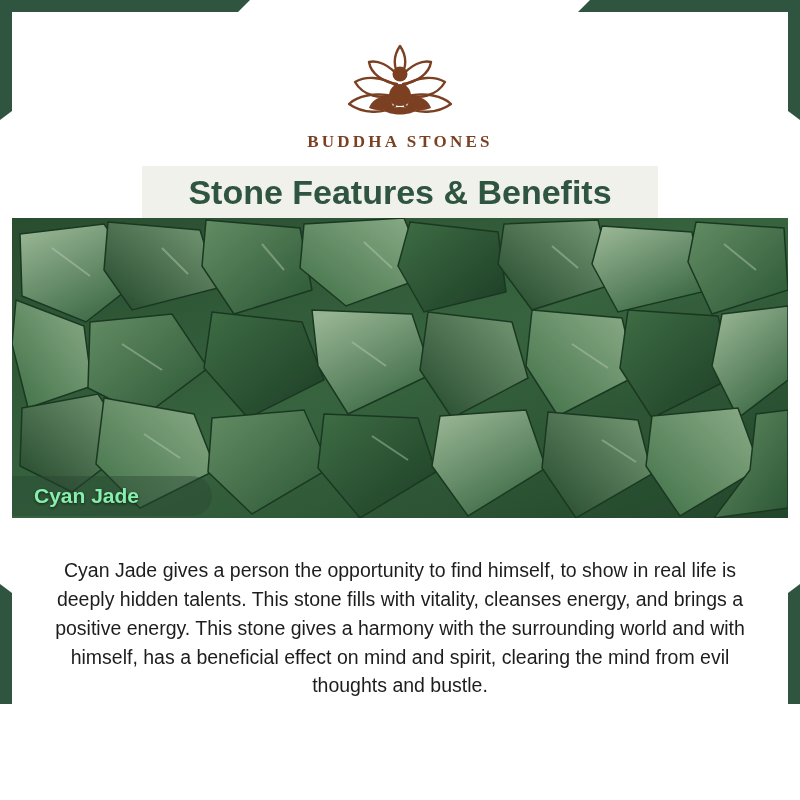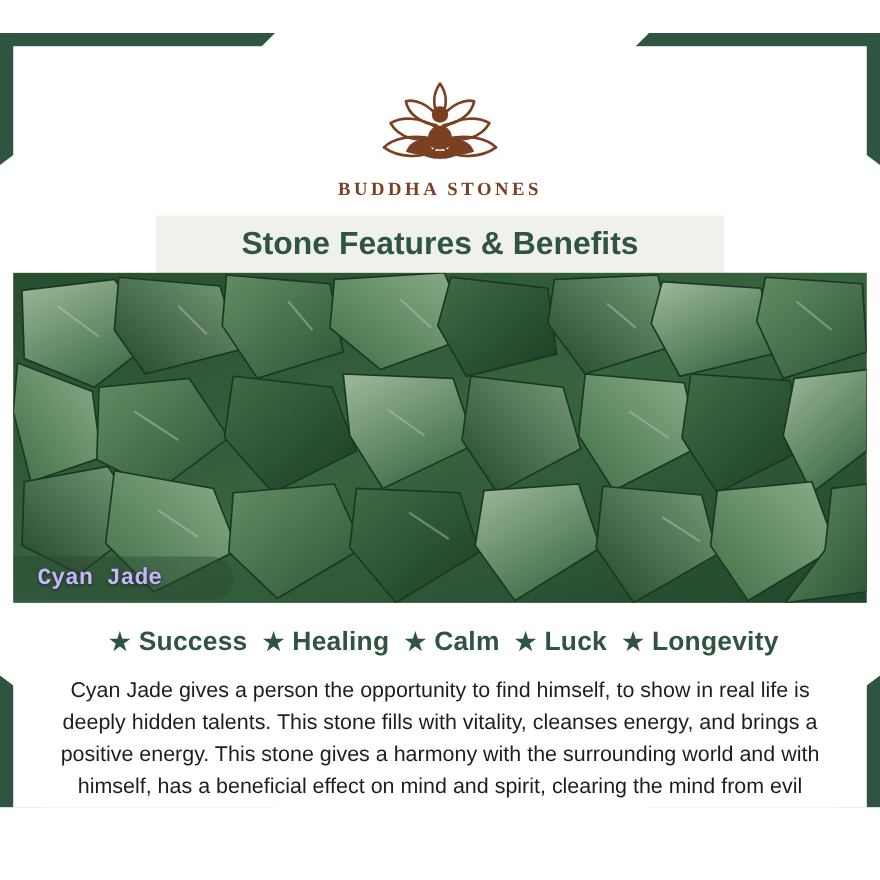--- a/index.html
+++ b/index.html
@@ -14,21 +14,20 @@
     overflow: hidden;
   }
 
   .page {
     position: relative;
     width: 800px;
     height: 704px;
     background: #ffffff;
     box-sizing: border-box;
     overflow: hidden;
-    margin-top: 30px;
   }
 
   
   .corner {
     position: absolute;
     background: #2f5541;
     z-index: 1;
   }
   .corner-tl {
     top: 0; left: 0;
@@ -111,21 +110,21 @@
     background: #f0f1ea;
   }
   .title-band-text {
     position: absolute;
     left: 0; right: 0; top: 0; bottom: 0;
     display: flex;
     align-items: center;
     justify-content: center;
     font-family: "Liberation Sans", sans-serif;
     font-weight: 700;
-    font-size: 29px;
+    font-size: 34px;
     color: #2f5541;
   }
 
   
   .photo {
     position: relative;
     width: 776px;
     height: 300px;
     overflow: hidden;
     background: #33623f;
@@ -134,26 +133,25 @@
     position: absolute;
     inset: 0;
     width: 100%;
     height: 100%;
     display: block;
   }
   .photo-caption {
     position: absolute;
     left: 22px;
     bottom: 10px;
-    color: #c4b5fd;
+    color: #86efac;
     font-size: 21px;
     font-weight: 700;
     text-shadow: 0 1px 3px rgba(0,0,0,.65);
     z-index: 3;
-    font-family: Liberation Mono, monospace;
   }
   .caption-pill {
     position: absolute;
     left: 0;
     bottom: 2px;
     width: 200px;
     height: 40px;
     background: rgba(40,70,50,.42);
     border-top-right-radius: 20px;
     border-bottom-right-radius: 20px;
@@ -303,25 +301,18 @@
           <path d="M590 222 L624 244"></path>
         </g>
 
         <rect x="0" y="0" width="776" height="300" fill="#16351d" opacity="0.12"></rect>
       </svg>
       <div class="caption-pill"></div>
       <div class="photo-caption">Cyan Jade</div>
     </div>
 
     <div class="content">
-      <div class="keywords">
-        <span class="star">★</span><span>Success</span>
-        <span class="star">★</span><span>Healing</span>
-        <span class="star">★</span><span>Calm</span>
-        <span class="star">★</span><span>Luck</span>
-        <span class="star">★</span><span>Longevity</span>
-      </div>
 
       <p class="body-text">Cyan Jade gives a person the opportunity to find himself, to show in real life is deeply hidden talents. This stone fills with vitality, cleanses energy, and brings a positive energy. This stone gives a harmony with the surrounding world and with himself, has a beneficial effect on mind and spirit, clearing the mind from evil thoughts and bustle.</p>
     </div>
 
   </div>
 </div>
 
 </body></html>

